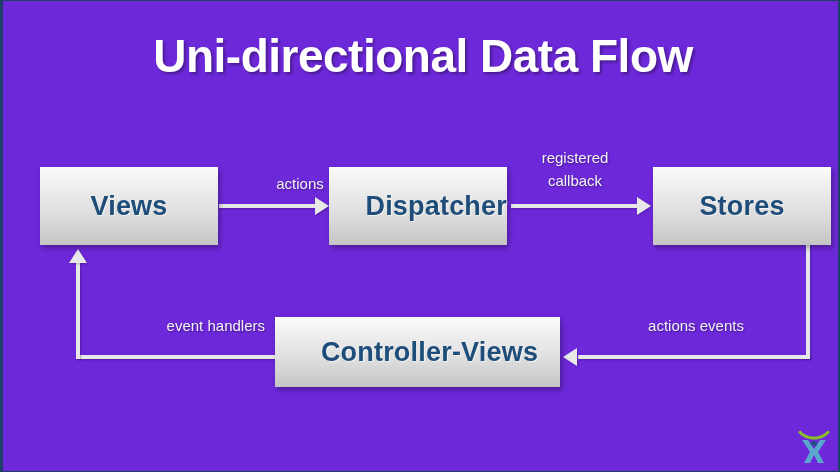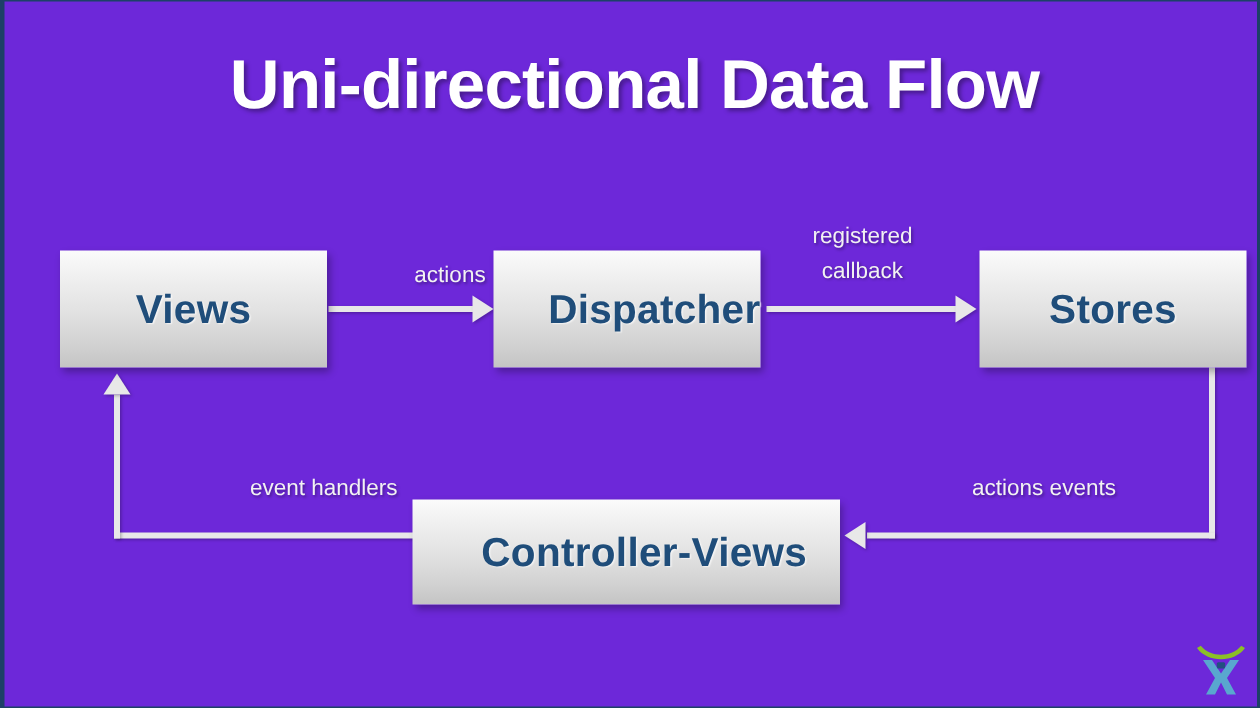--- a/index.html
+++ b/index.html
@@ -51,21 +51,21 @@
     font-weight: bold;
     font-size: 27px;
     letter-spacing: 0.2px;
     text-shadow: 1px 1px 1px rgba(255,255,255,0.65);
     white-space: nowrap;
   }
 
   #node-views        { left: 37px;  top: 166px; width: 178px; height: 78px; text-align: center; }
   #node-dispatcher   { left: 326px; top: 166px; width: 178px; height: 78px; justify-content: flex-end; }
   #node-stores       { left: 650px; top: 166px; width: 178px; height: 78px; }
-  #node-controller   { left: 272px; top: 332px; width: 285px; height: 70px; padding-left: 24px; }
+  #node-controller   { left: 272px; top: 316px; width: 285px; height: 70px; padding-left: 24px; }
   #node-controller span { font-size: 27px; }
 
   
   .ln-h, .ln-v { position: absolute; background: #e8e8e8; box-shadow: 1px 1px 2px rgba(0,0,0,0.25); }
   .ln-h { height: 4px; }
   .ln-v { width: 4px; }
 
   .head { position: absolute; width: 0; height: 0; }
   .head-r {
     border-top: 9px solid transparent;

